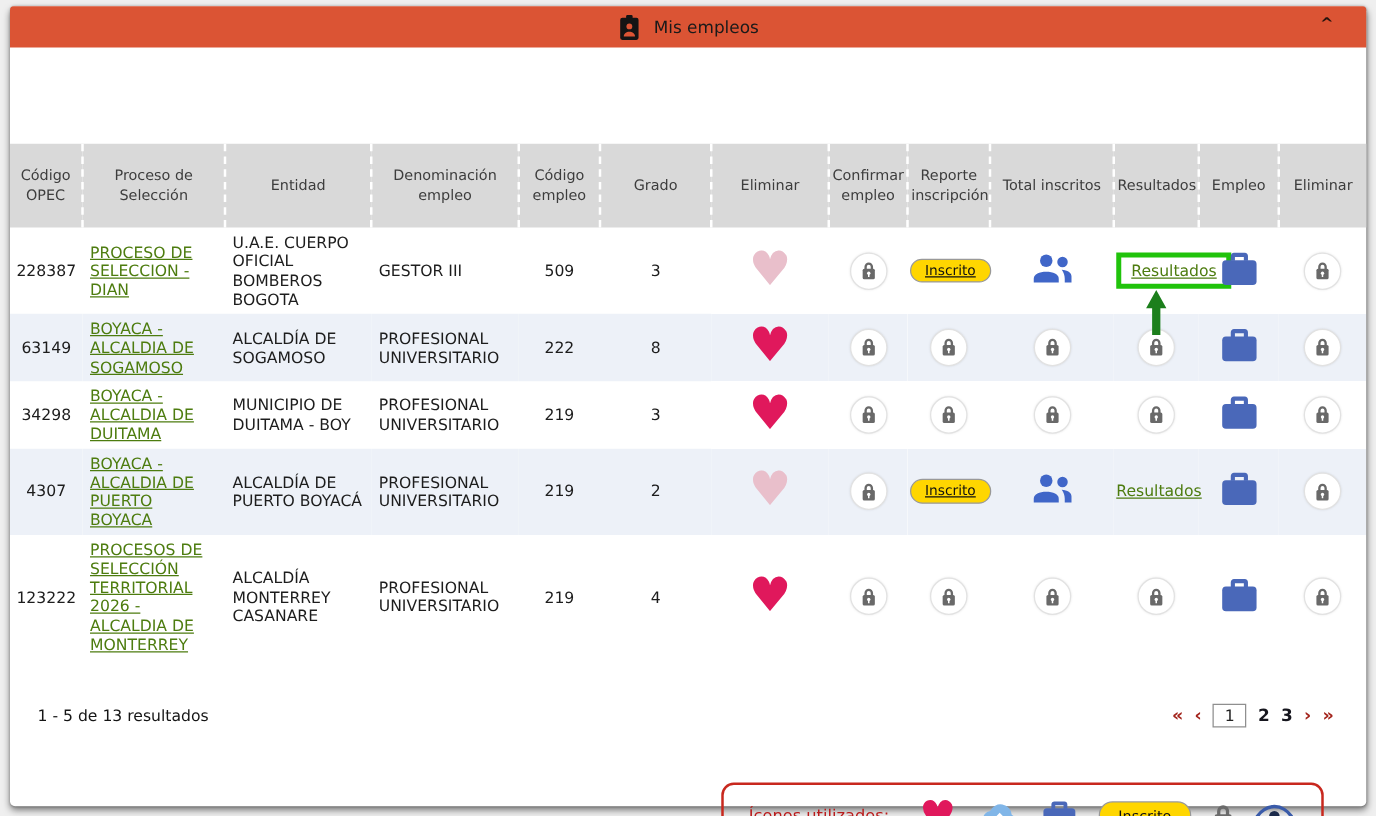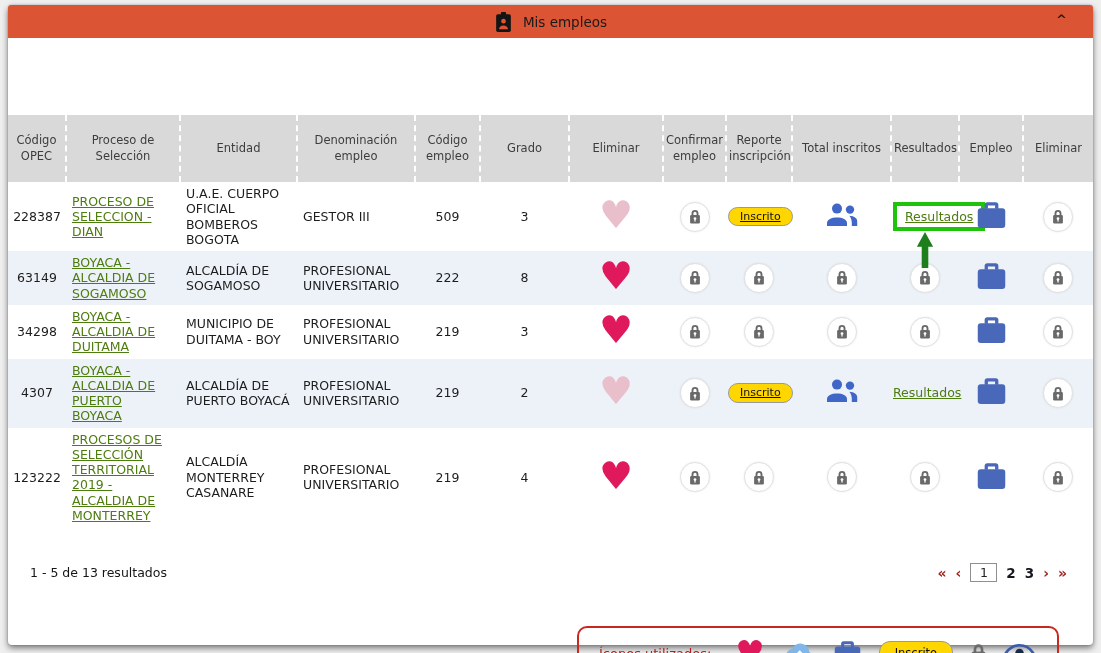--- a/index.html
+++ b/index.html
@@ -308,21 +308,21 @@
                 <svg width="12" height="15" viewBox="0 0 16 20">
                   <path d="M8 1.2a4.6 4.6 0 0 0-4.6 4.6V9h2.5V5.9a2.1 2.1 0 1 1 4.2 0V9h2.5V5.8A4.6 4.6 0 0 0 8 1.2z" fill="currentColor"></path>
                   <rect x="1.5" y="8" width="13" height="11.2" rx="1.7" fill="currentColor"></rect>
                   <circle cx="8" cy="12.7" r="1.8" fill="#fff"></circle>
                   <rect x="7.2" y="13.6" width="1.6" height="3.2" fill="#fff"></rect>
                 </svg>
               </span></td>
           </tr>
           <tr style="height: 74px;">
             <td class="c-center">123222</td>
-            <td><a class="u-link">PROCESOS DE SELECCIÓN TERRITORIAL 2019 - ALCALDIA DE MONTERREY</a></td>
+            <td><a class="u-link">PROCESOS DE SELECCIÓN TERRITORIAL 2026 - ALCALDIA DE MONTERREY</a></td>
             <td>ALCALDÍA MONTERREY CASANARE</td>
             <td>PROFESIONAL UNIVERSITARIO</td>
             <td class="c-center">219</td>
             <td class="c-center">4</td>
             <td class="c-icon"><span class="heart red">♥</span></td>
             <td class="c-icon"><span class="lock-circle">
                 <svg width="12" height="15" viewBox="0 0 16 20">
                   <path d="M8 1.2a4.6 4.6 0 0 0-4.6 4.6V9h2.5V5.9a2.1 2.1 0 1 1 4.2 0V9h2.5V5.8A4.6 4.6 0 0 0 8 1.2z" fill="currentColor"></path>
                   <rect x="1.5" y="8" width="13" height="11.2" rx="1.7" fill="currentColor"></rect>
                   <circle cx="8" cy="12.7" r="1.8" fill="#fff"></circle>

